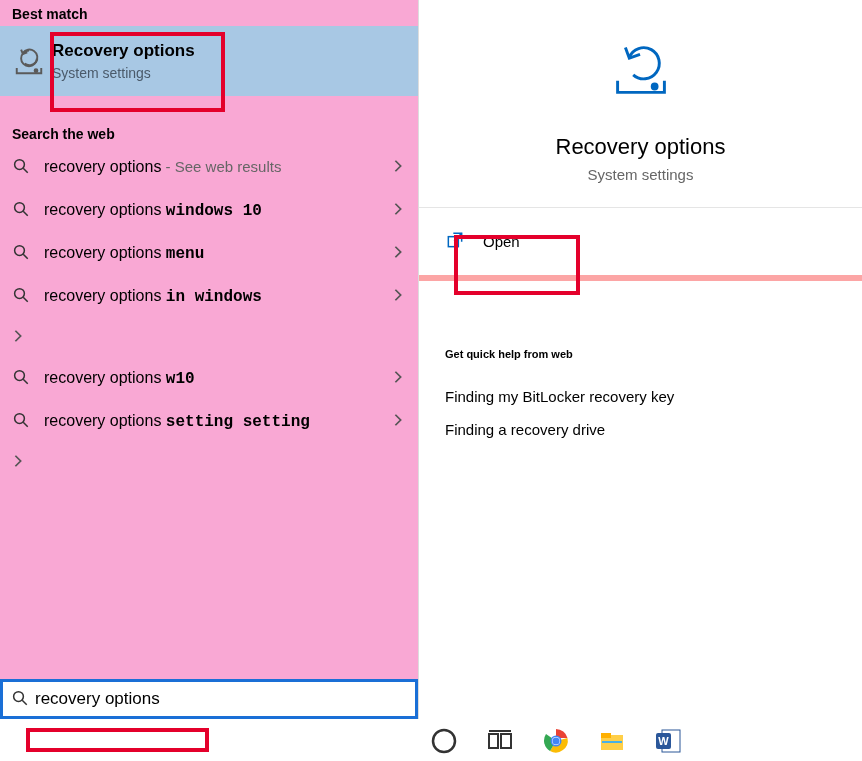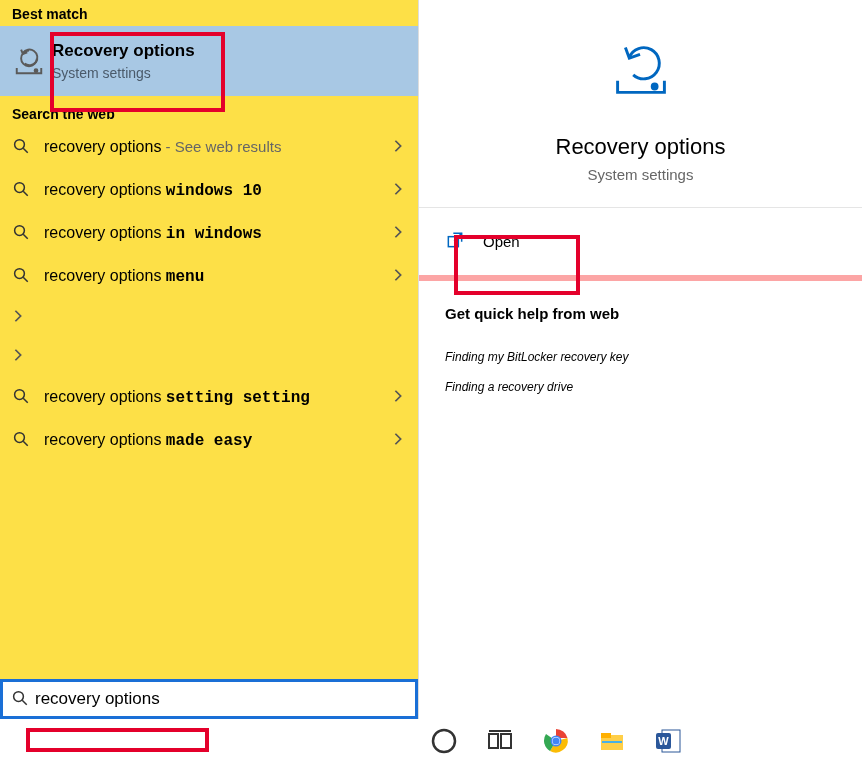--- a/index.html
+++ b/index.html
@@ -8,21 +8,21 @@
     font-size: 15px;
     background: #fff;
     width: 862px;
     height: 761px;
     overflow: hidden;
     position: relative;
   }
   .container { display: flex; width: 100%; height: 720px; }
   .left-pane {
     width: 418px;
-    background: #fde047;
+    background: #f9a8d4;
     display: flex;
     flex-direction: column;
     position: relative;
   }
   .right-pane {
     flex: 1;
     background: #fff;
     border-left: 1px solid #ddd;
     display: flex;
     flex-direction: column;
@@ -88,22 +88,22 @@
     padding: 22px 26px;
     display: flex;
     align-items: center;
     gap: 18px;
     cursor: pointer;
   }
   .open-icon svg { width: 20px; height: 20px; }
   .action-label { font-size: 15px; color: #000; }
 
   .help-section { padding: 24px 26px; }
-  .help-title { font-weight: 600; font-size: 15px; margin-bottom: 20px; }
-  .help-link { font-size: 12px; color: #000; padding: 8px 0; cursor: pointer; font-style: italic; }
+  .help-title { font-weight: 600; font-size: 11px; margin-bottom: 20px; margin-top: 43px; }
+  .help-link { font-size: 15px; color: #000; padding: 8px 0; cursor: pointer; }
 
   .search-bar {
     position: absolute;
     left: 0; bottom: 42px;
     width: 418px;
     height: 40px;
     border: 3px solid #1a6fd6;
     background: #fff;
     display: flex;
     align-items: center;
@@ -150,21 +150,21 @@
           <path d="M17 15 a9 9 0 1 1 2 12"></path>
           <polyline points="15,11 17,16 22,14"></polyline>
         </svg>
       </div>
       <div class="bm-text">
         <div class="bm-title">Recovery options</div>
         <div class="bm-sub">System settings</div>
       </div>
     </div>
 
-    <div class="section-header" style="margin-top:4px">Search the web</div>
+    <div class="section-header" style="margin-top:24px">Search the web</div>
 
     <div id="web-list">
         <div class="web-item">
     <div class="wi-left">
       <span class="search-icon">
         <svg viewBox="0 0 24 24" fill="none" stroke="#333" stroke-width="2">
           <circle cx="10" cy="10" r="6.5"></circle>
                 <line x1="15" y1="15" x2="21" y2="21"></line>
         </svg>
       </span>
@@ -198,55 +198,66 @@
         </div>
         <div class="web-item">
     <div class="wi-left">
       <span class="search-icon">
         <svg viewBox="0 0 24 24" fill="none" stroke="#333" stroke-width="2">
           <circle cx="10" cy="10" r="6.5"></circle>
                 <line x1="15" y1="15" x2="21" y2="21"></line>
         </svg>
       </span>
       <span class="wi-text">
+        <span>recovery options </span><span class="bold">menu</span><span class="wi-extra"></span>
+      </span>
+    </div>
+    <span class="chevron">
+      <svg width="12" height="14" viewBox="0 0 10 16" fill="none" stroke="#555" stroke-width="2">
+              <polyline points="2,2 8,8 2,14"></polyline>
+            </svg>
+    </span>
+        </div>
+        <div class="web-item">
+    <div class="wi-left">
+      <span class="search-icon">
+        <svg viewBox="0 0 24 24" fill="none" stroke="#333" stroke-width="2">
+          <circle cx="10" cy="10" r="6.5"></circle>
+                <line x1="15" y1="15" x2="21" y2="21"></line>
+        </svg>
+      </span>
+      <span class="wi-text">
         <span>recovery options </span><span class="bold">in windows</span><span class="wi-extra"></span>
       </span>
     </div>
     <span class="chevron">
       <svg width="12" height="14" viewBox="0 0 10 16" fill="none" stroke="#555" stroke-width="2">
               <polyline points="2,2 8,8 2,14"></polyline>
             </svg>
     </span>
         </div>
         <div class="web-item">
-    <div class="wi-left">
-      <span class="search-icon">
-        <svg viewBox="0 0 24 24" fill="none" stroke="#333" stroke-width="2">
-          <circle cx="10" cy="10" r="6.5"></circle>
-                <line x1="15" y1="15" x2="21" y2="21"></line>
-        </svg>
-      </span>
-      <span class="wi-text">
-        <span>recovery options </span><span class="bold">menu</span><span class="wi-extra"></span>
-      </span>
-    </div>
-    <span class="chevron">
-      <svg width="12" height="14" viewBox="0 0 10 16" fill="none" stroke="#555" stroke-width="2">
-              <polyline points="2,2 8,8 2,14"></polyline>
-            </svg>
-    </span>
-        </div>
-        <div class="web-item">
-    <span class="chevron">
-      <svg width="12" height="14" viewBox="0 0 10 16" fill="none" stroke="#555" stroke-width="2">
-              <polyline points="2,2 8,8 2,14"></polyline>
-            </svg>
-    </span>
-        </div>
-        <div class="web-item">
+    <span class="chevron">
+      <svg width="12" height="14" viewBox="0 0 10 16" fill="none" stroke="#555" stroke-width="2">
+              <polyline points="2,2 8,8 2,14"></polyline>
+            </svg>
+    </span>
+        </div>
+        <div class="web-item">
+    <div class="wi-left">
+      <span class="search-icon">
+        <svg viewBox="0 0 24 24" fill="none" stroke="#333" stroke-width="2">
+          <circle cx="10" cy="10" r="6.5"></circle>
+                <line x1="15" y1="15" x2="21" y2="21"></line>
+        </svg>
+      </span>
+      <span class="wi-text">
+        <span>recovery options </span><span class="bold">w10</span><span class="wi-extra"></span>
+      </span>
+    </div>
     <span class="chevron">
       <svg width="12" height="14" viewBox="0 0 10 16" fill="none" stroke="#555" stroke-width="2">
               <polyline points="2,2 8,8 2,14"></polyline>
             </svg>
     </span>
         </div>
         <div class="web-item">
     <div class="wi-left">
       <span class="search-icon">
         <svg viewBox="0 0 24 24" fill="none" stroke="#333" stroke-width="2">
@@ -258,31 +269,20 @@
         <span>recovery options </span><span class="bold">setting setting</span><span class="wi-extra"></span>
       </span>
     </div>
     <span class="chevron">
       <svg width="12" height="14" viewBox="0 0 10 16" fill="none" stroke="#555" stroke-width="2">
               <polyline points="2,2 8,8 2,14"></polyline>
             </svg>
     </span>
         </div>
         <div class="web-item">
-    <div class="wi-left">
-      <span class="search-icon">
-        <svg viewBox="0 0 24 24" fill="none" stroke="#333" stroke-width="2">
-          <circle cx="10" cy="10" r="6.5"></circle>
-                <line x1="15" y1="15" x2="21" y2="21"></line>
-        </svg>
-      </span>
-      <span class="wi-text">
-        <span>recovery options </span><span class="bold">made easy</span><span class="wi-extra"></span>
-      </span>
-    </div>
     <span class="chevron">
       <svg width="12" height="14" viewBox="0 0 10 16" fill="none" stroke="#555" stroke-width="2">
               <polyline points="2,2 8,8 2,14"></polyline>
             </svg>
     </span>
         </div>
       </div>
   </div>
 
   <div class="right-pane">

